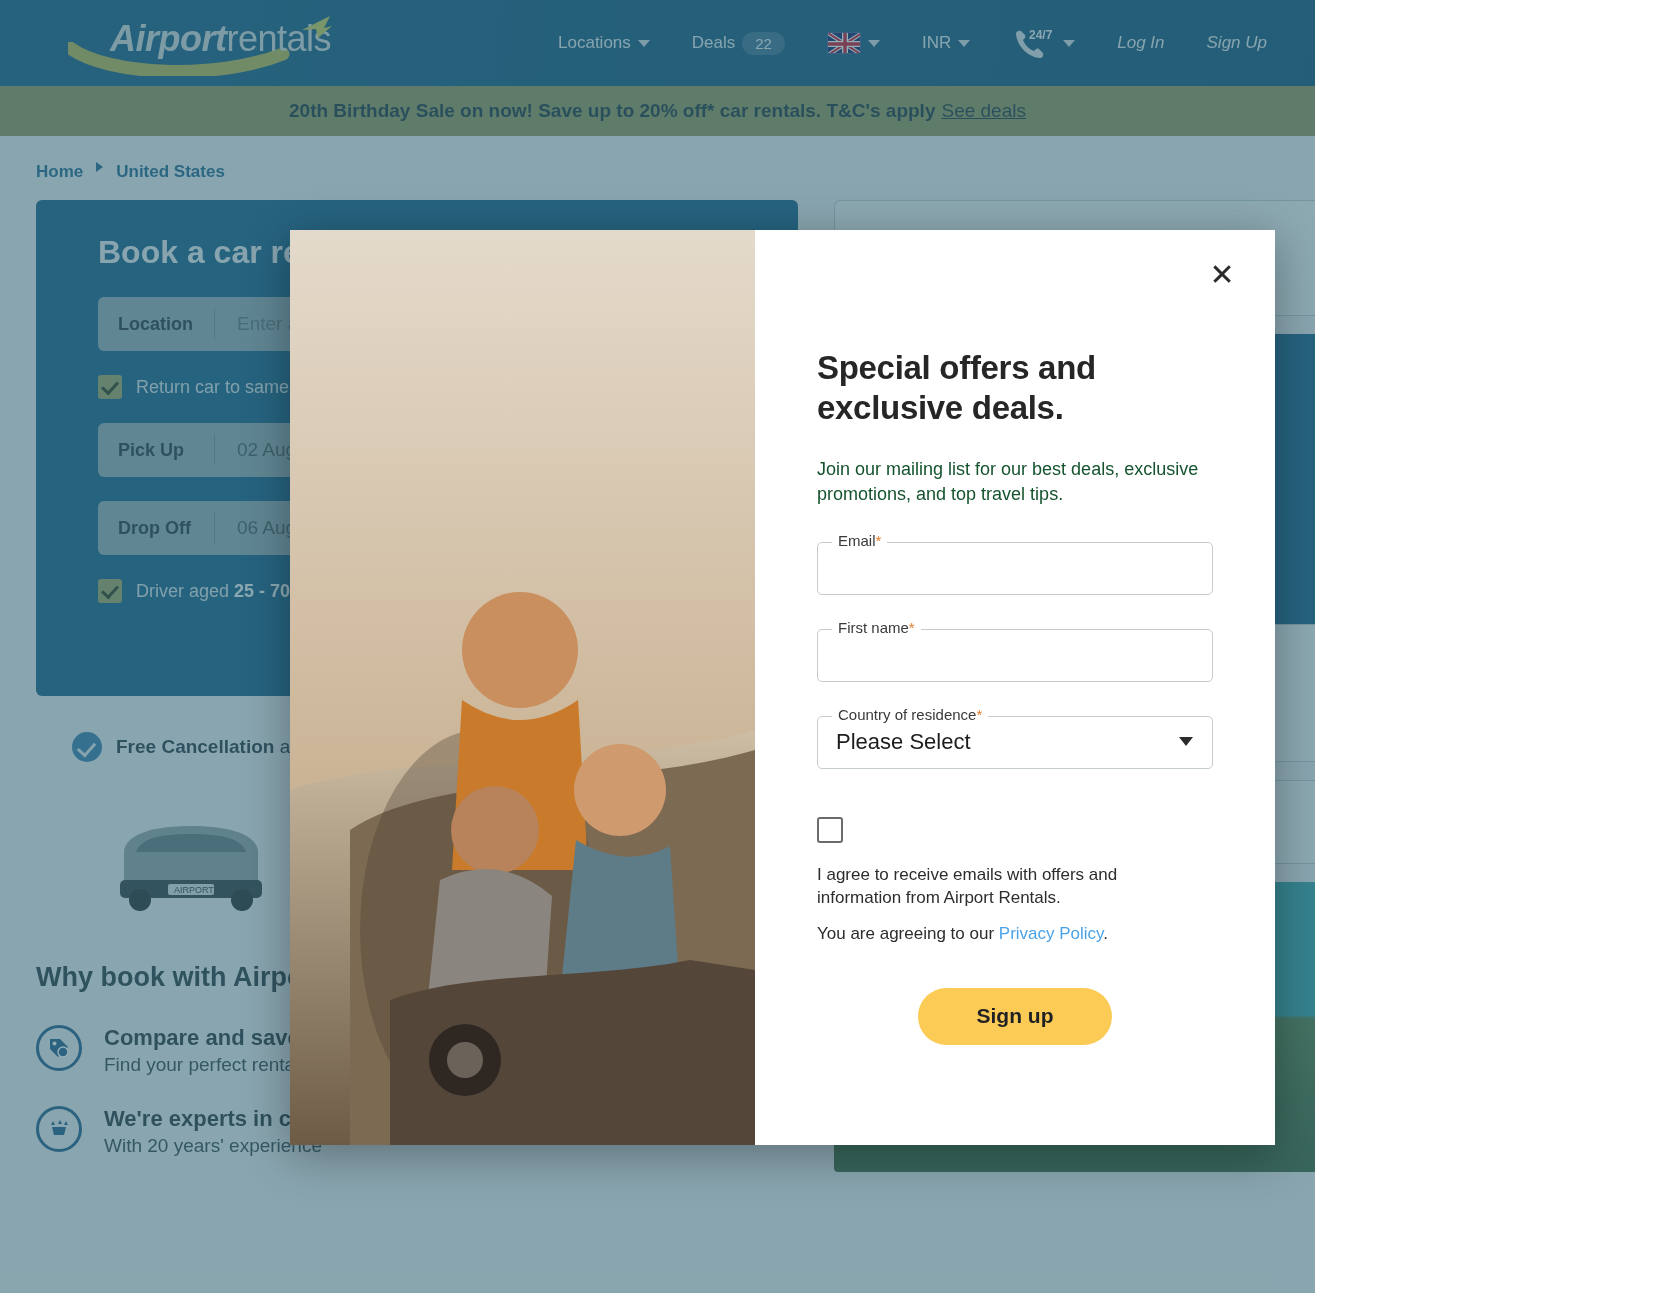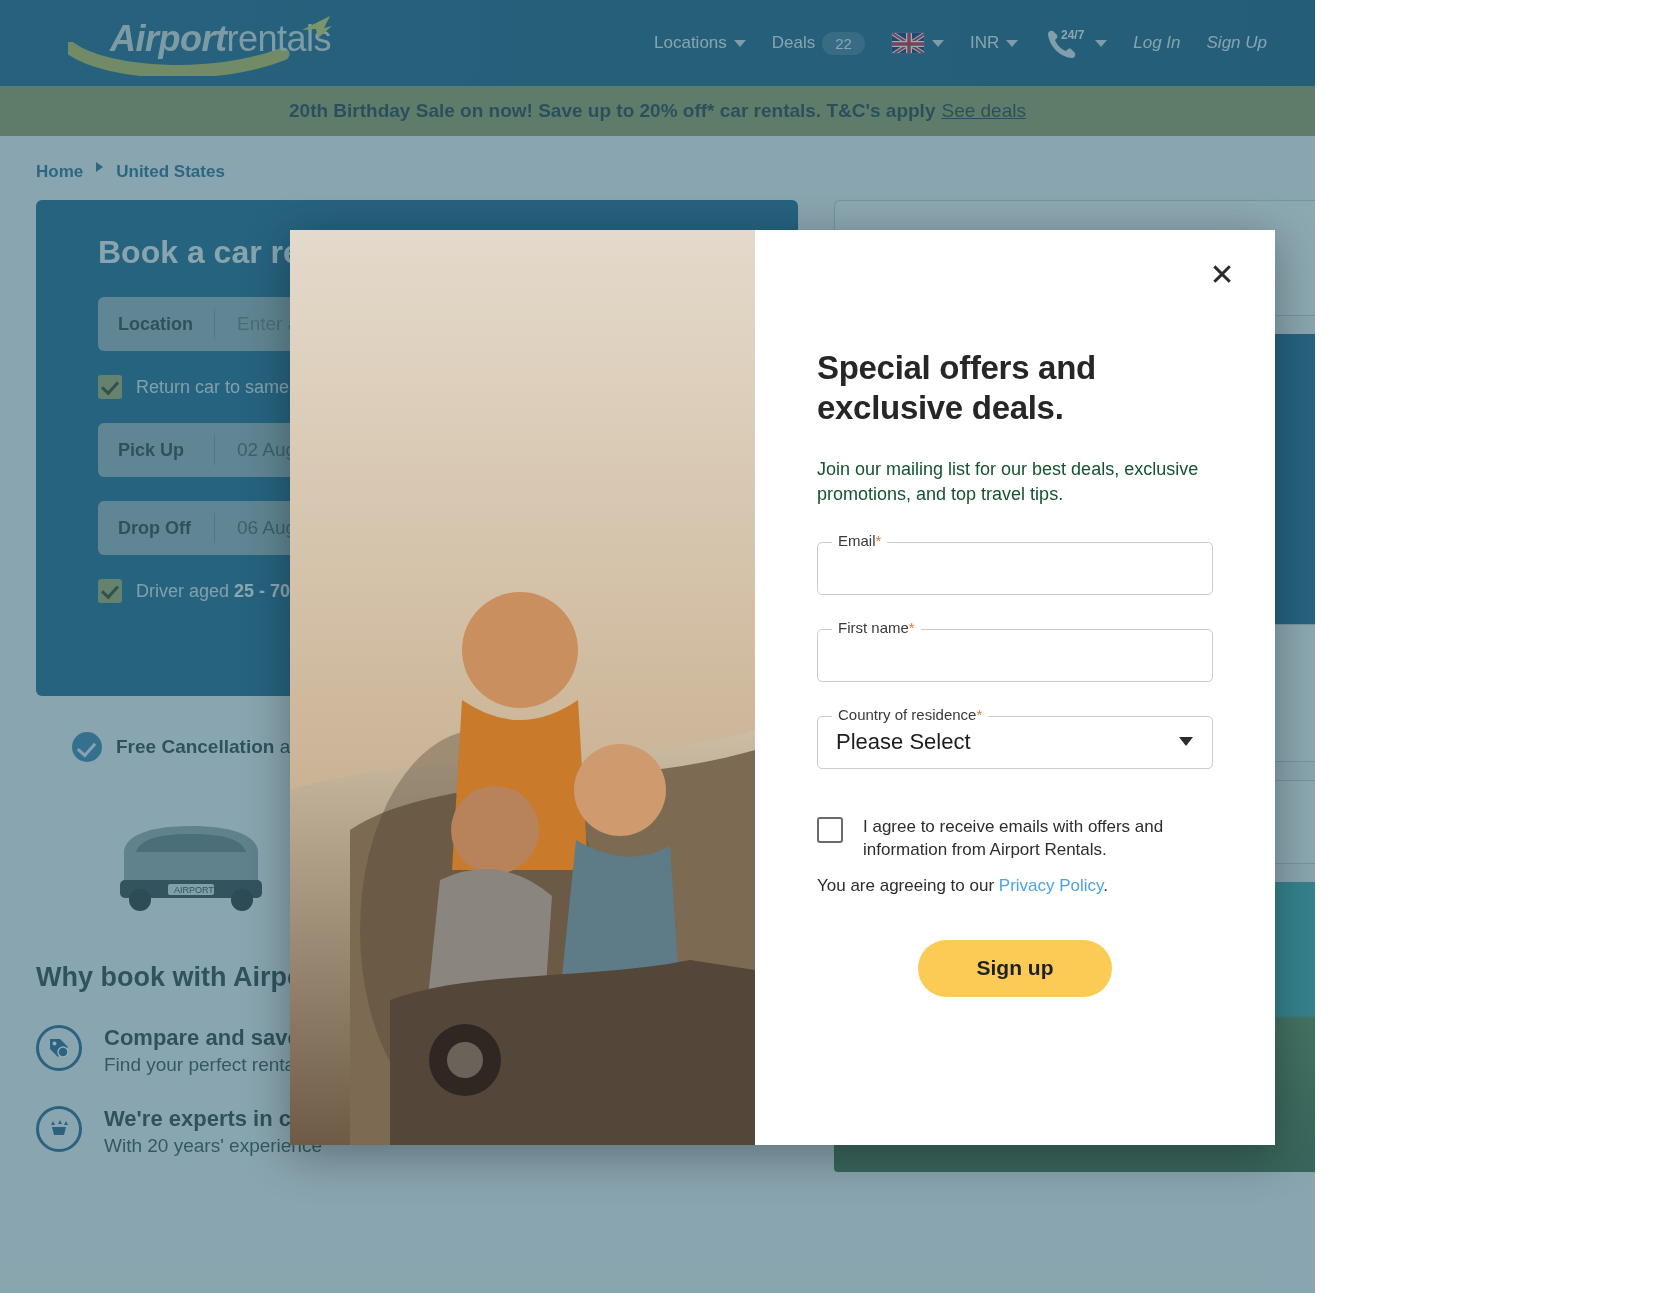--- a/index.html
+++ b/index.html
@@ -45,21 +45,21 @@
     color: #cfd8dc; letter-spacing: -0.5px;
     white-space: nowrap;
   }
   .logo-text .light { font-weight: 400; font-style: normal; }
   .logo-swoosh {
     position: absolute; left: 0; top: 30px;
     width: 290px; height: 34px;
   }
   .nav-right {
     margin-left: auto; margin-right: 48px;
-    display: flex; align-items: center; gap: 26px;
+    display: flex; align-items: center; gap: 42px;
     color: #e3eaef; font-size: 17px;
   }
   .nav-item { display: flex; align-items: center; gap: 7px; cursor: pointer; white-space: nowrap; }
   .caret {
     width: 0; height: 0;
     border-left: 6px solid transparent;
     border-right: 6px solid transparent;
     border-top: 7px solid #cfdbe4;
   }
   .deals-badge {
@@ -288,20 +288,21 @@
     position: absolute; right: 20px; top: 21px;
     width: 0; height: 0;
     border-left: 7px solid transparent;
     border-right: 7px solid transparent;
     border-top: 9px solid #2b2b2b;
   }
 
   .consent-row {
     display: flex; gap: 20px; align-items: flex-start;
     margin-top: 46px;
+    flex-direction: column;
   }
   .consent-box {
     width: 26px; height: 26px; border: 2px solid #6b6b6b;
     border-radius: 3px; flex: none; margin-top: 2px; background: #fff;
     cursor: pointer;
   }
   .consent-text { font-size: 17px; color: #2d2d2d; line-height: 1.38; max-width: 330px; }
   .privacy-line { margin-top: 14px; font-size: 17px; color: #2d2d2d; }
   .privacy-line a { color: #4aa3e8; text-decoration: none; }
 

